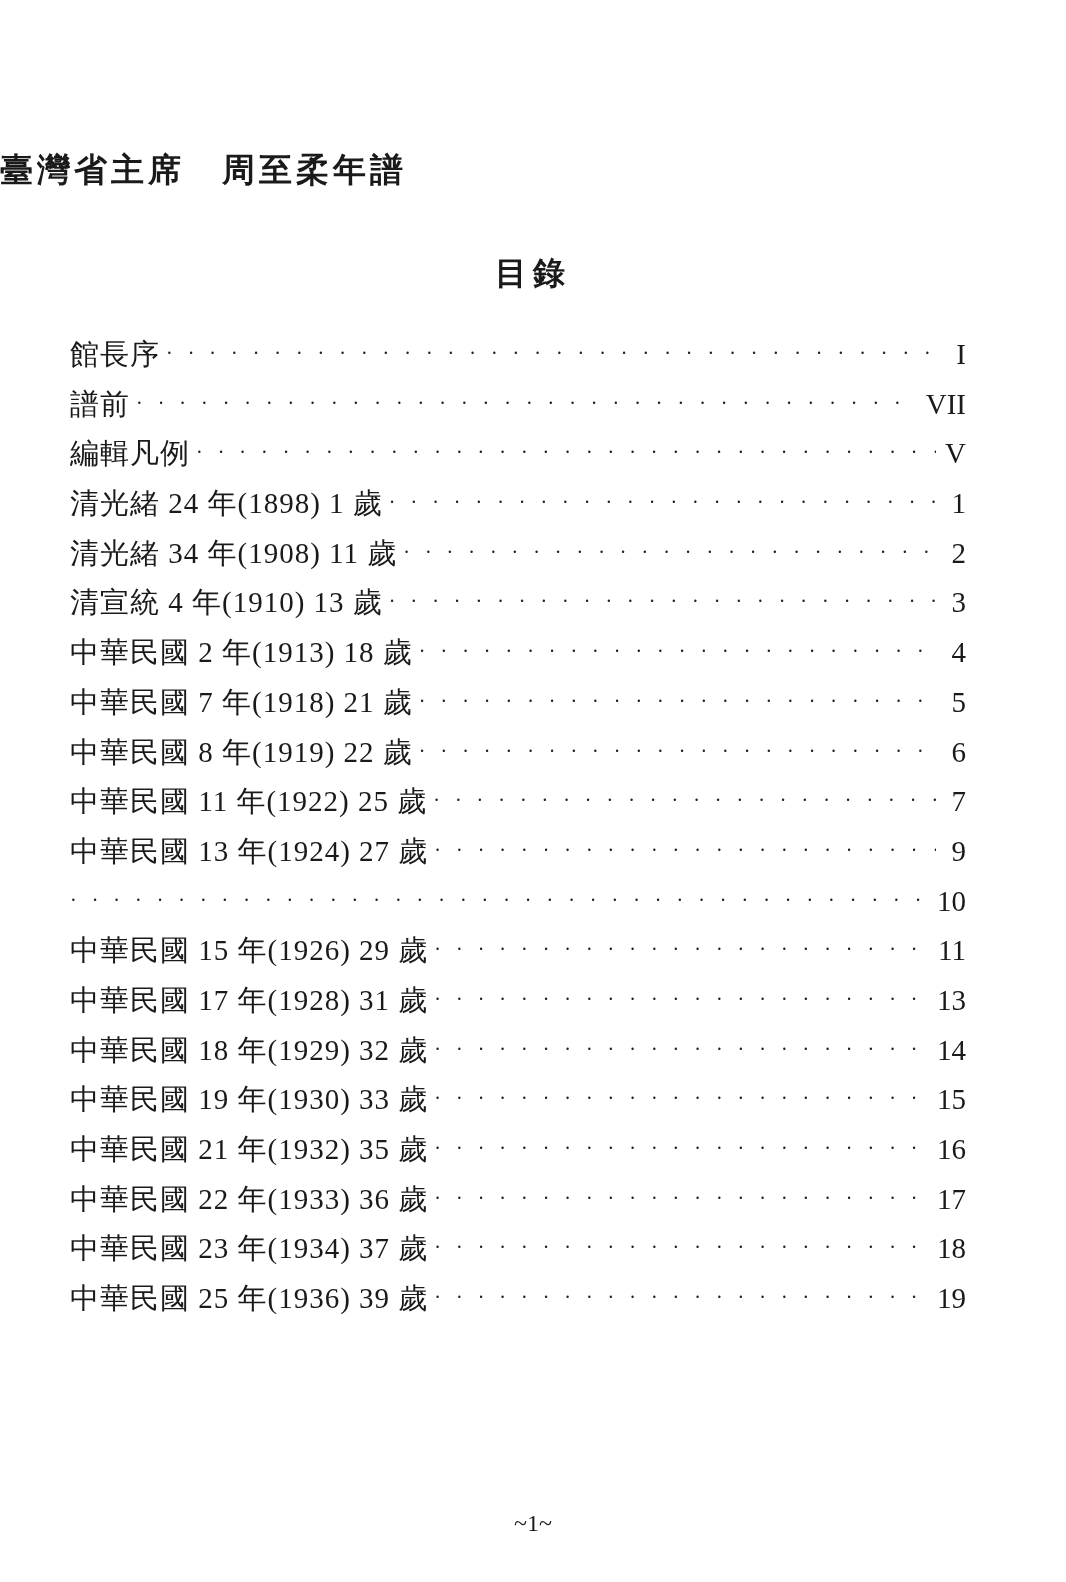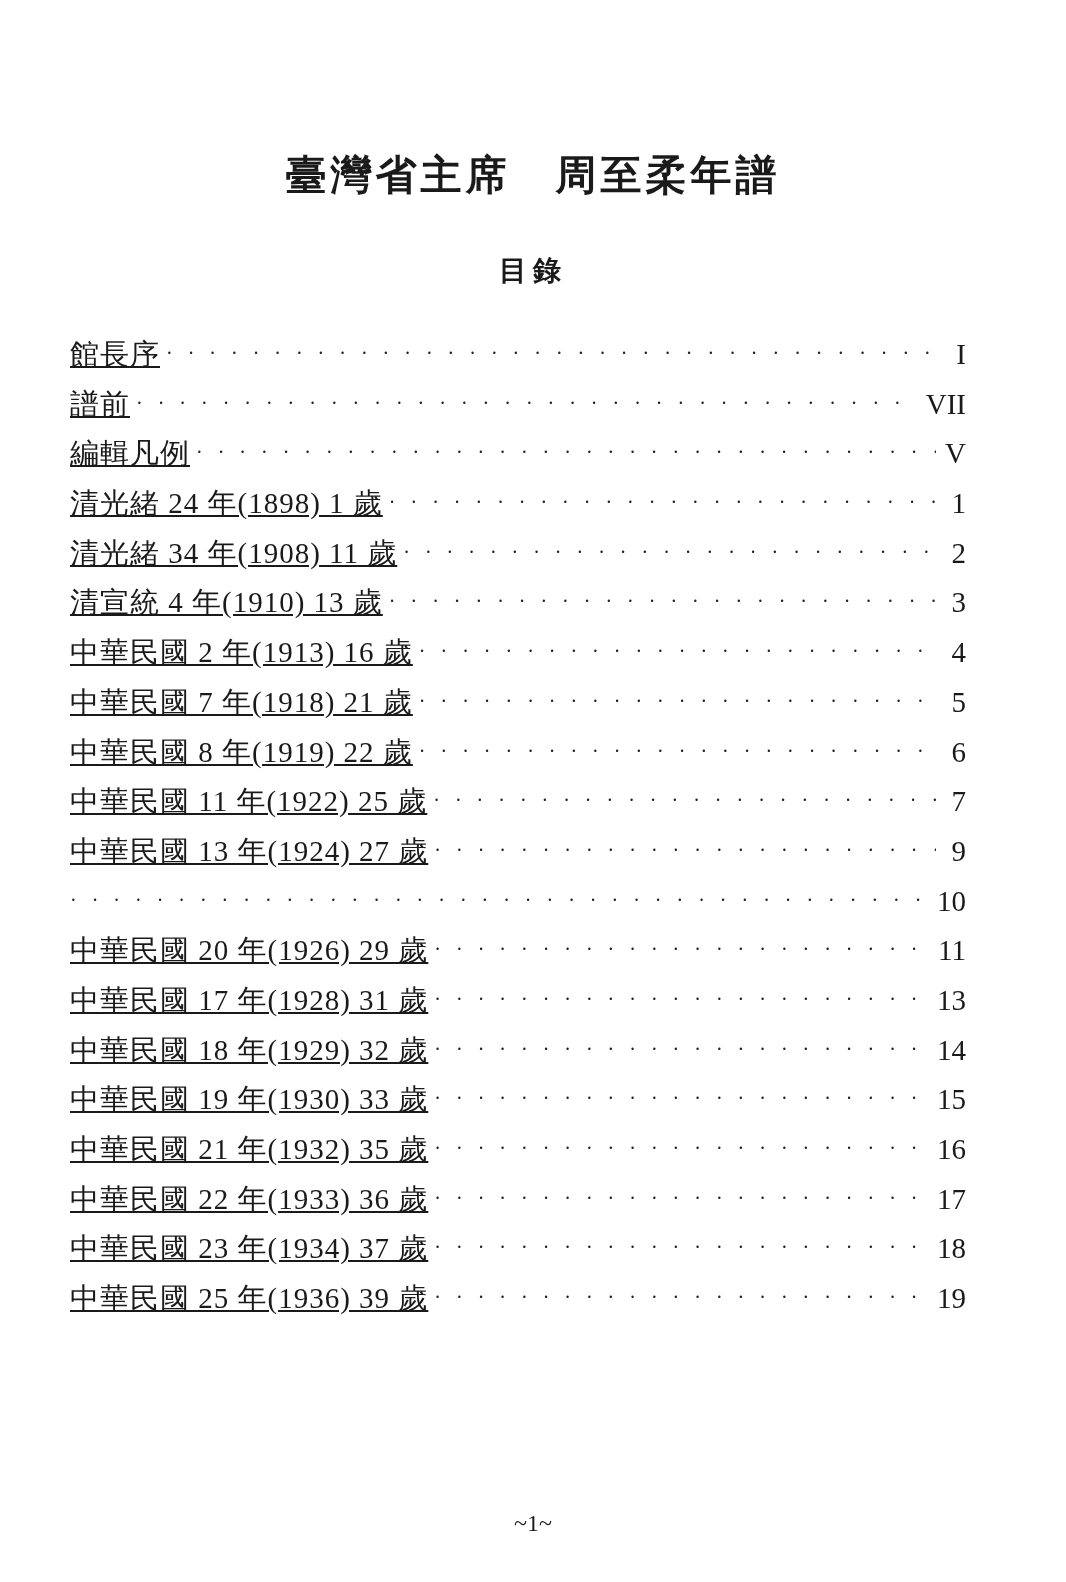--- a/index.html
+++ b/index.html
@@ -1,33 +1,33 @@
 <!DOCTYPE html>
 <html><head>
 <meta charset="utf-8">
 <style>
   html, body { margin: 0; padding: 0; background: #ffffff; }
   body { width: 1066px; height: 1582px; position: relative; overflow: hidden; color: #1a1a1a; }
   .page-title {
-    position: absolute; top: 148px; left: 0; width: 1066px; text-align: center;
-    font-family: "DejaVu Serif", serif; font-size: 41px; font-weight: bold;
+    position: absolute; top: 148px; left: 0; width: 1066px; text-align: left;
+    font-family: "DejaVu Serif", serif; font-size: 33px; font-weight: bold;
     letter-spacing: 4px; white-space: pre;
   }
   .toc-heading {
     position: absolute; top: 252px; left: 0; width: 1066px; text-align: center;
-    font-family: "DejaVu Serif", serif; font-size: 28px; font-weight: bold; letter-spacing: 6px;
+    font-family: "DejaVu Serif", serif; font-size: 32px; font-weight: bold; letter-spacing: 6px;
   }
   .toc {
     position: absolute; top: 330px; left: 70px; width: 896px;
   }
   .toc-row {
     display: flex; align-items: baseline; height: 49.7px;
     font-family: "Liberation Serif", serif; font-size: 29px; line-height: 49.7px;
   }
-  .toc-label { white-space: nowrap; letter-spacing: 1px; padding-right: 6px; text-decoration: underline; }
+  .toc-label { white-space: nowrap; letter-spacing: 1px; padding-right: 6px; }
   .toc-leader {
     flex: 1; overflow: hidden; white-space: nowrap; letter-spacing: 5px; font-size: 20px;
     color: #222; position: relative; top: -4px;
   }
   .toc-leader::before {
     content: "· · · · · · · · · · · · · · · · · · · · · · · · · · · · · · · · · · · · · · · · · · · · · · · · · · · · · · · · · · · · ·";
   }
   .toc-page { white-space: nowrap; text-align: right; min-width: 22px; padding-left: 8px; }
   .page-number {
     position: absolute; top: 1510px; left: 0; width: 1066px; text-align: center;
@@ -65,21 +65,21 @@
       <span class="toc-label">清光緒 34 年(1908) 11 歲</span>
       <span class="toc-leader"></span>
       <span class="toc-page">2</span>
     </div>
   <div class="toc-row">
       <span class="toc-label">清宣統 4 年(1910) 13 歲</span>
       <span class="toc-leader"></span>
       <span class="toc-page">3</span>
     </div>
   <div class="toc-row">
-      <span class="toc-label">中華民國 2 年(1913) 16 歲</span>
+      <span class="toc-label">中華民國 2 年(1913) 18 歲</span>
       <span class="toc-leader"></span>
       <span class="toc-page">4</span>
     </div>
   <div class="toc-row">
       <span class="toc-label">中華民國 7 年(1918) 21 歲</span>
       <span class="toc-leader"></span>
       <span class="toc-page">5</span>
     </div>
   <div class="toc-row">
       <span class="toc-label">中華民國 8 年(1919) 22 歲</span>
@@ -94,21 +94,21 @@
   <div class="toc-row">
       <span class="toc-label">中華民國 13 年(1924) 27 歲</span>
       <span class="toc-leader"></span>
       <span class="toc-page">9</span>
     </div>
   <div class="toc-row">
       <span class="toc-leader"></span>
       <span class="toc-page">10</span>
     </div>
   <div class="toc-row">
-      <span class="toc-label">中華民國 20 年(1926) 29 歲</span>
+      <span class="toc-label">中華民國 15 年(1926) 29 歲</span>
       <span class="toc-leader"></span>
       <span class="toc-page">11</span>
     </div>
   <div class="toc-row">
       <span class="toc-label">中華民國 17 年(1928) 31 歲</span>
       <span class="toc-leader"></span>
       <span class="toc-page">13</span>
     </div>
   <div class="toc-row">
       <span class="toc-label">中華民國 18 年(1929) 32 歲</span>

